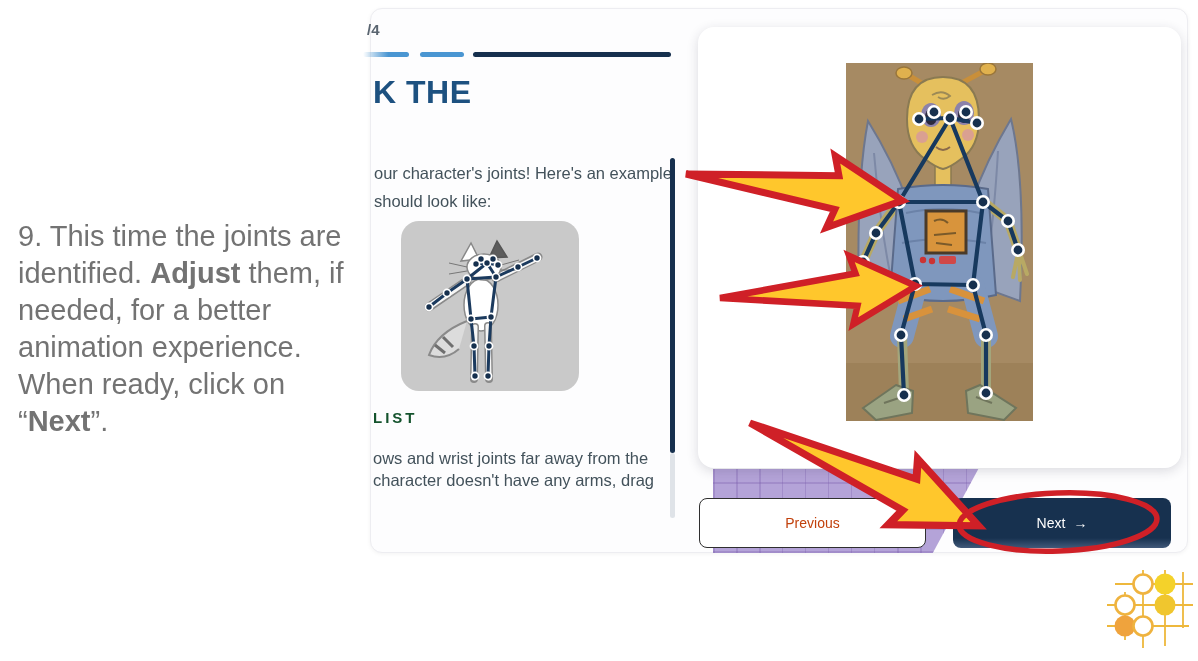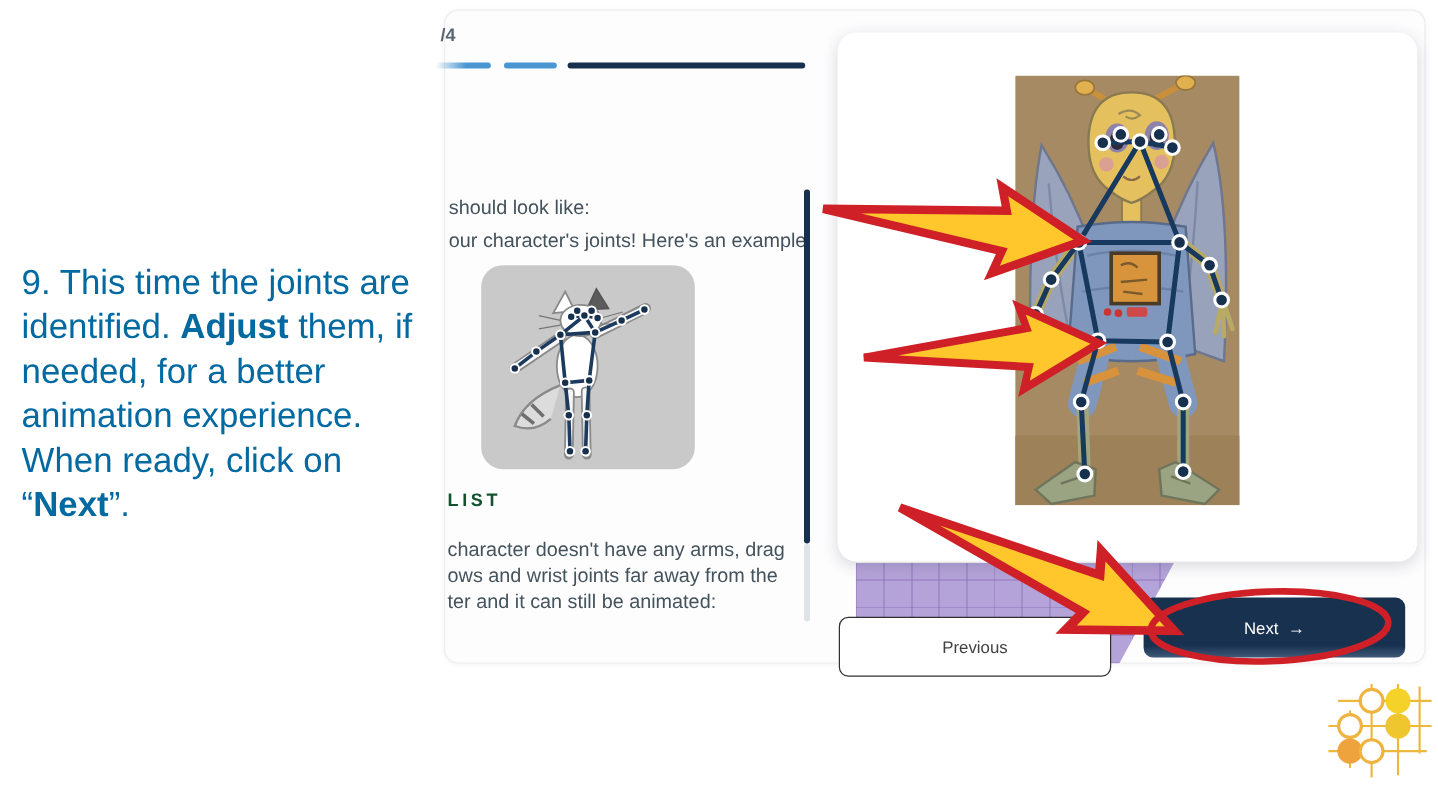--- a/index.html
+++ b/index.html
@@ -4,21 +4,21 @@
 <style>
   html,body{margin:0;padding:0;}
   body{
     width:1198px;height:661px;position:relative;background:#ffffff;
     font-family:"Liberation Sans",sans-serif;overflow:hidden;
   }
   .b{font-weight:bold;}
   
   .caption{
     position:absolute;left:18px;top:218px;width:350px;
-    font-size:29px;line-height:37px;color:#0369a1;letter-spacing:0px;
+    font-size:29px;line-height:37px;color:#737373;letter-spacing:0px;
   }
   
   .app{
     position:absolute;left:370px;top:8px;width:816px;height:543px;
     background:#fdfdfe;border:1px solid #ededf1;border-radius:12px;
     box-shadow:0 1px 4px rgba(0,0,0,.05);
   }
   .app *{box-sizing:border-box;}
   .step-indicator{position:absolute;left:-4px;top:12px;font-size:15px;font-weight:bold;color:#5a6570;}
   .seg{position:absolute;top:43px;height:5px;border-radius:3px;}
@@ -54,46 +54,47 @@
     position:absolute;left:152px;top:12px;width:179px;height:23px;z-index:3;
     background:#4d6076;border-radius:7px;color:#fff;font-size:13px;font-weight:600;
     display:flex;align-items:center;justify-content:center;white-space:nowrap;
   }
   .scene{position:absolute;left:148px;top:36px;width:187px;height:358px;}
   .btn{
     position:absolute;top:489px;height:50px;z-index:3;border-radius:8px;
     display:flex;align-items:center;justify-content:center;gap:8px;
     font-size:14px;cursor:pointer;font-family:"Liberation Sans",sans-serif;
   }
-  .btn-prev{left:328px;width:227px;background:#fff;border:1.5px solid #2f2f2f;color:#404040;margin-top:16px;}
+  .btn-prev{left:328px;width:227px;background:#fff;border:1.5px solid #2f2f2f;color:#c2410c;}
   .btn-next{
     left:582px;width:218px;border:none;color:#ffffff;
     background:linear-gradient(180deg,#17314f 0%,#17314f 80%,#41597a 100%);
   }
   .overlay{position:absolute;left:0;top:0;width:1198px;height:661px;pointer-events:none;z-index:10;}
   .logo{position:absolute;left:1103px;top:566px;width:92px;height:88px;z-index:5;}
 </style>
 </head>
 <body>
 
 <div class="caption"><span>9. This time the joints are identified. </span><span class="b">Adjust</span><span> them, if needed, for a better animation experience. When ready, click on “</span><span class="b">Next</span><span>”.</span></div>
 
 <div class="app">
 
   <div class="step-indicator">/4</div>
   <div class="seg seg1"></div>
   <div class="seg seg2"></div>
   <div class="seg seg3"></div>
 
   <div class="page-title">
+    <div>K THE</div>
   </div>
 
   <div class="intro">
+    <div>our character's joints! Here's an example</div>
     <div>should look like:</div>
-    <div>our character's joints! Here's an example</div>
   </div>
 
   <div class="cat-box">
     <svg width="178" height="170" viewBox="0 0 178 170">
 
       <path d="M66,100 Q36,112 28,134 Q44,140 58,128" fill="#dcdcdc" stroke="#8a8a8a" stroke-width="2"></path>
       <path d="M34,124 L44,132 M42,116 L52,126" stroke="#6f6f6f" stroke-width="3" fill="none"></path>
 
       <ellipse cx="80" cy="84" rx="17" ry="26" fill="#fff" stroke="#8a8a8a" stroke-width="1.5"></ellipse>
 
@@ -157,23 +158,22 @@
             <circle cx="88" cy="125" r="2.7"></circle>
           <circle cx="74" cy="155" r="2.7"></circle>
             <circle cx="87" cy="155" r="2.7"></circle>
         </g>
       </g>
     </svg>
   </div>
 
   <div class="check-heading">LIST</div>
   <div class="check-text">
+    <div>ows and wrist joints far away from the</div>
     <div>character doesn't have any arms, drag</div>
-    <div>ows and wrist joints far away from the</div>
-    <div>ter and it can still be animated:</div>
   </div>
 
   <div class="scroll-track"></div>
   <div class="scroll-thumb"></div>
 
   <div class="purple-grid"></div>
 
   <div class="card">
     <svg class="scene" viewBox="0 0 187 358">
 

